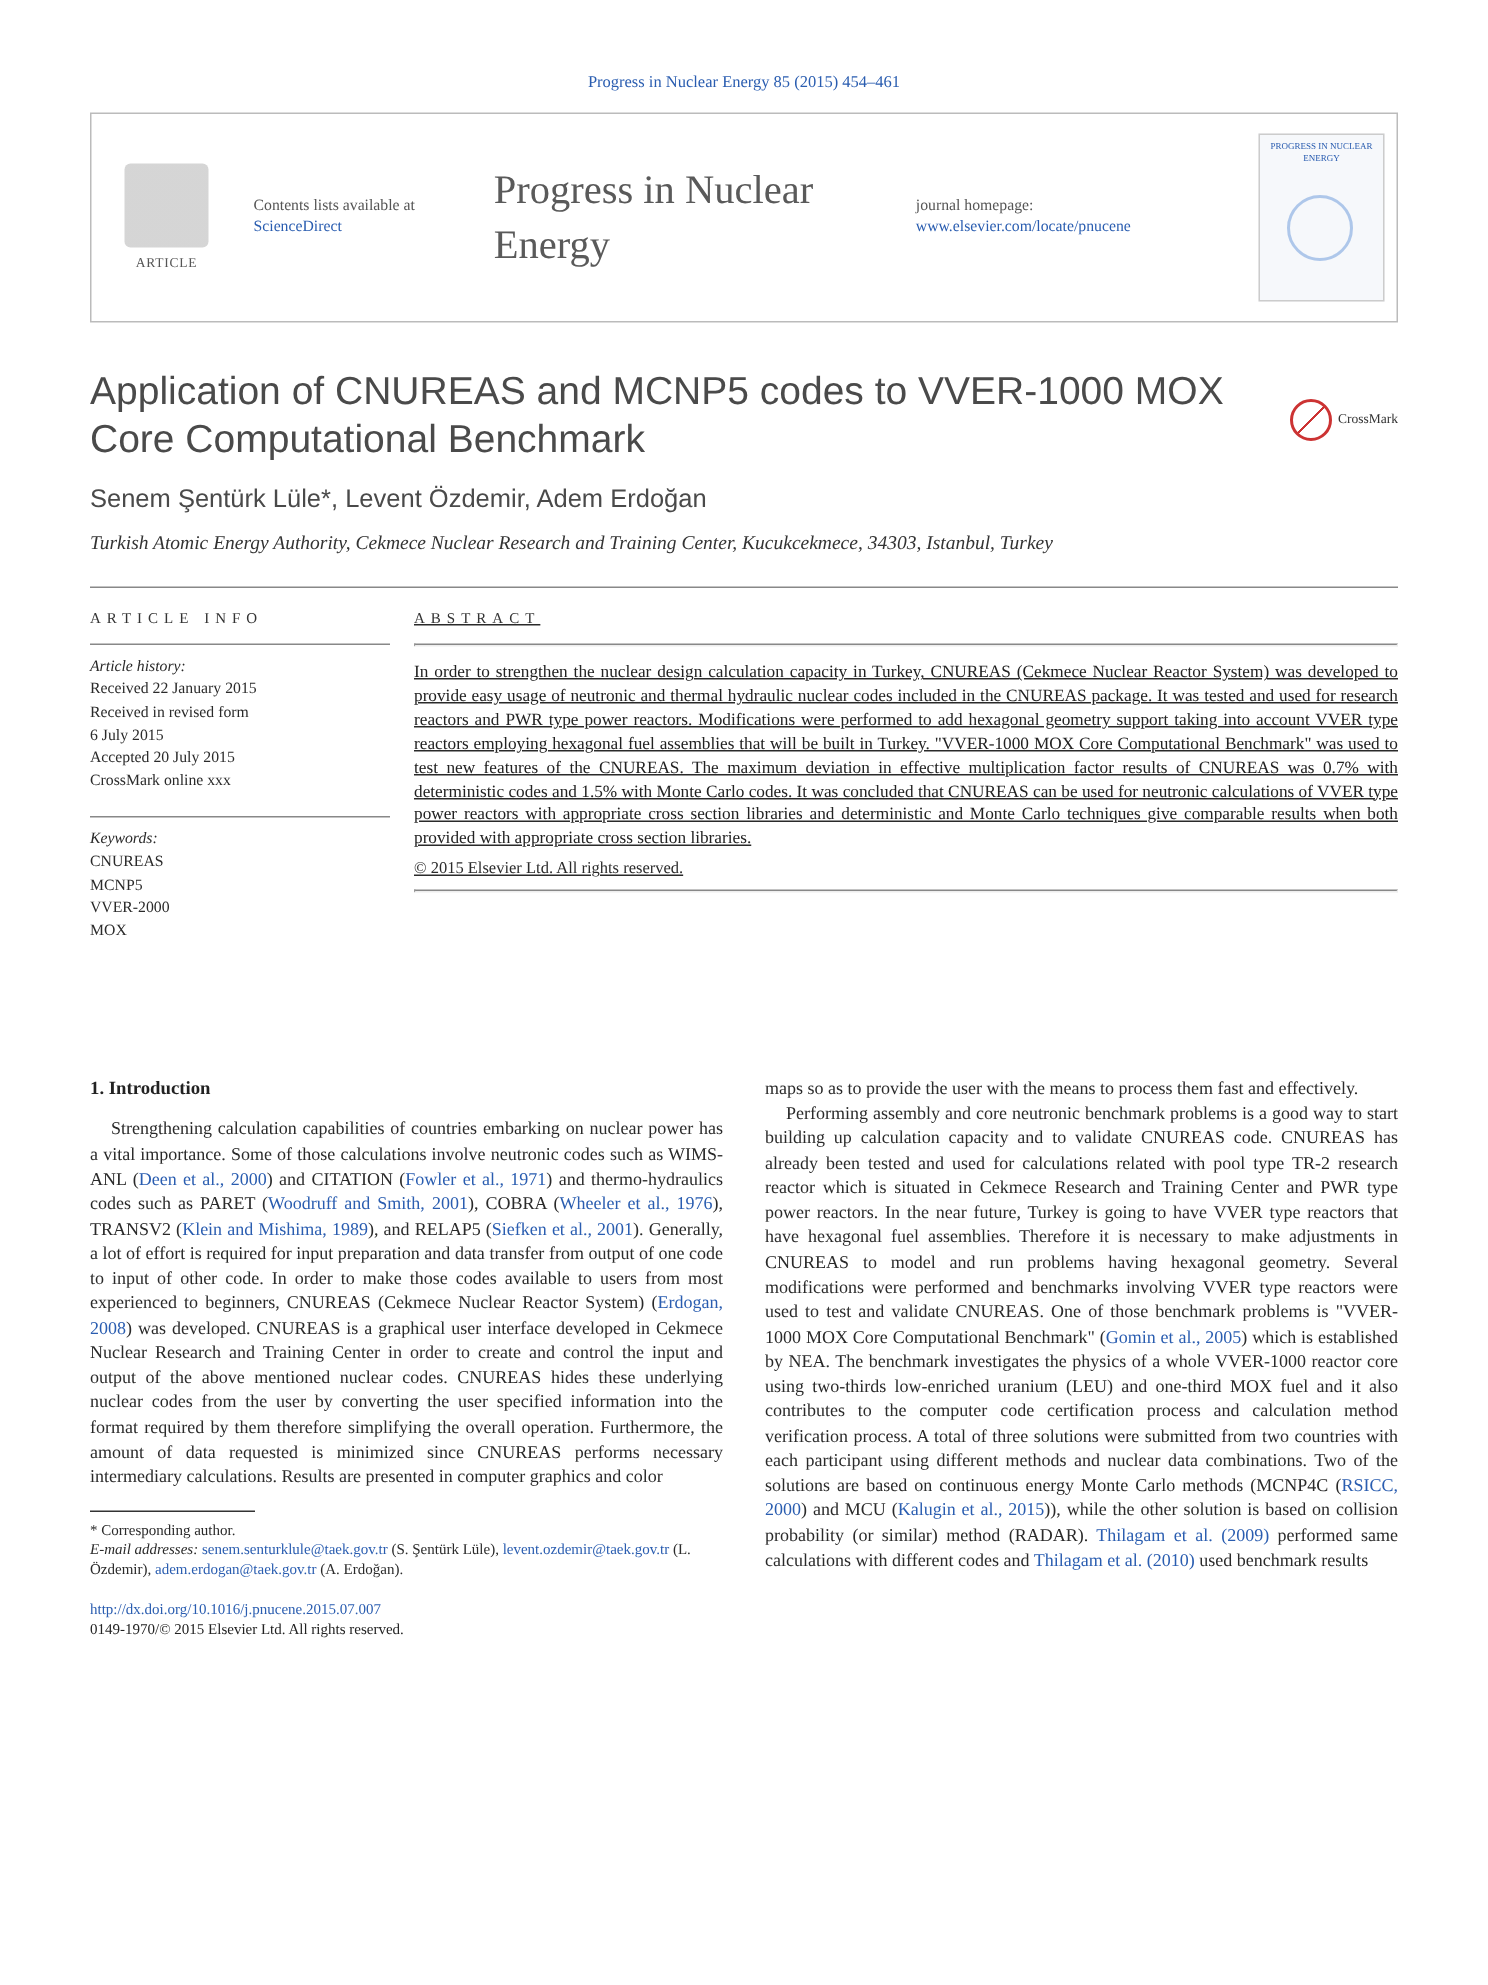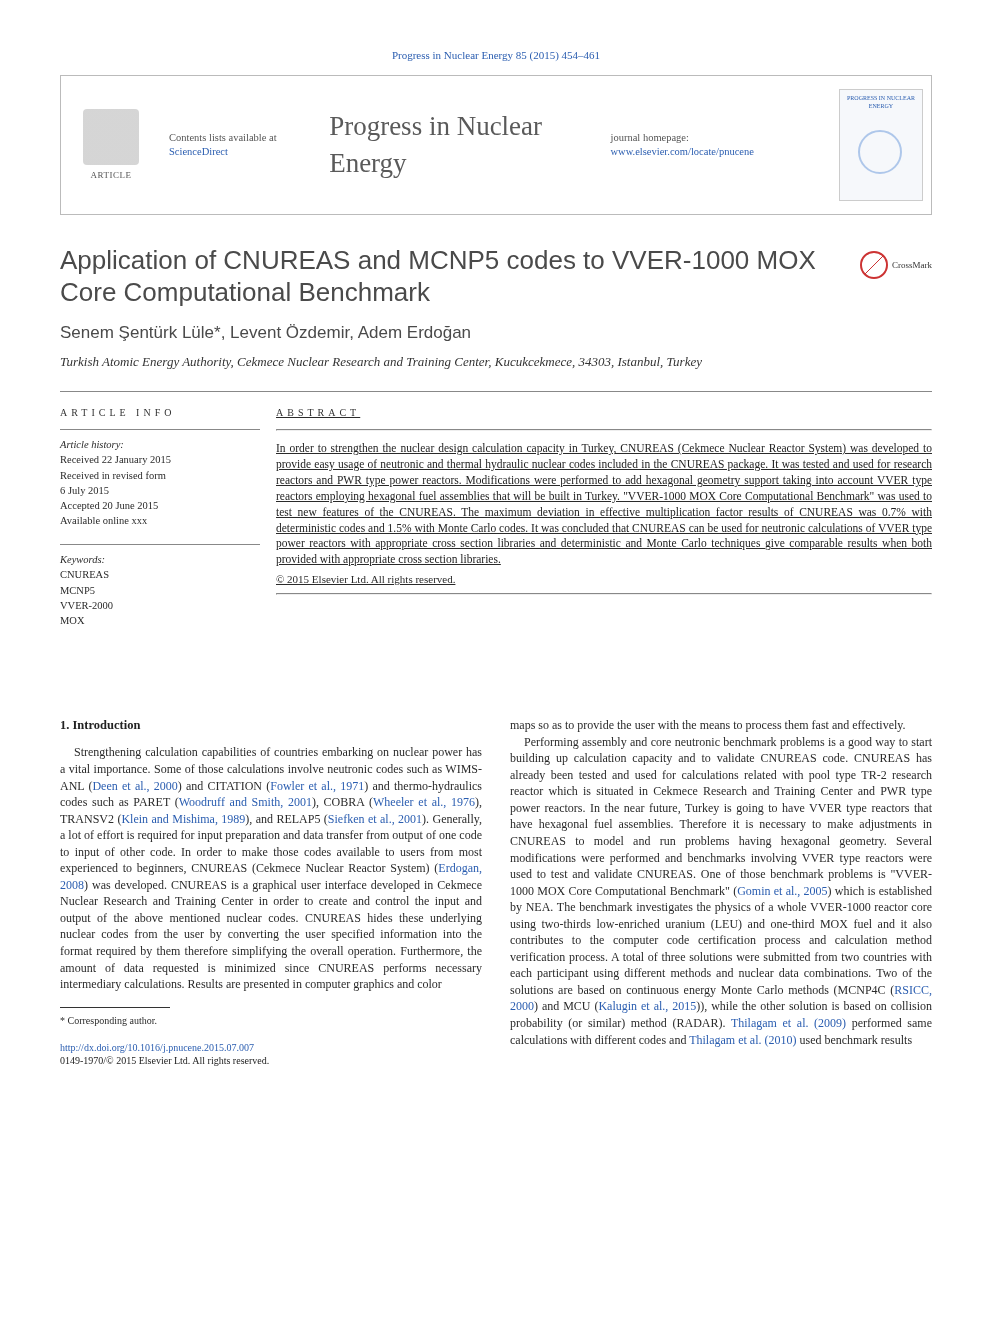--- a/index.html
+++ b/index.html
@@ -70,21 +70,21 @@
     padding: 4px 2px;
   }
   .cover-atom {
     width: 44px; height: 44px;
     border: 2px solid #7fa6e0;
     border-radius: 50%;
     position: absolute;
     left: 18px; top: 40px;
     opacity: 0.6;
   }
-  .title-row { display: flex; align-items: flex-start; gap: 12px; margin-bottom: 14px; }
+  .title-row { display: flex; align-items: center; gap: 12px; margin-bottom: 14px; }
   .article-title {
     font-size: 26px;
     font-weight: 400;
     color: #4a4a4a;
     line-height: 1.22;
     flex: 1;
     font-family: Helvetica, Arial, sans-serif;
   }
   .crossmark {
     display: flex;
@@ -209,22 +209,22 @@
 <hr class="hr">
 
 <div class="meta-row">
   <div class="meta-left">
     <div class="section-label">ARTICLE INFO</div>
     <hr class="hr2">
     <p class="hist-label">Article history:</p>
     <p>Received 22 January 2015</p>
     <p>Received in revised form</p>
     <p>6 July 2015</p>
-    <p>Accepted 20 June 2015</p>
-    <p>Available online xxx</p>
+    <p>Accepted 20 July 2015</p>
+    <p>CrossMark online xxx</p>
     <div class="keywords-block">
       <hr class="hr2">
       <p class="hist-label">Keywords:</p>
       <p>CNUREAS</p>
       <p>MCNP5</p>
       <p>VVER-2000</p>
       <p>MOX</p>
     </div>
   </div>
   <div class="meta-right">
@@ -238,20 +238,24 @@
 
 <div class="body-cols">
   <h2>1. Introduction</h2>
   <p>
     <span>Strengthening calculation capabilities of countries embarking on nuclear power has a vital importance. Some of those calculations involve neutronic codes such as WIMS-ANL (</span><span class="link">Deen et al., 2000</span><span>) and CITATION (</span><span class="link">Fowler et al., 1971</span><span>) and thermo-hydraulics codes such as PARET (</span><span class="link">Woodruff and Smith, 2001</span><span>), COBRA (</span><span class="link">Wheeler et al., 1976</span><span>), TRANSV2 (</span><span class="link">Klein and Mishima, 1989</span><span>), and RELAP5 (</span><span class="link">Siefken et al., 2001</span><span>). Generally, a lot of effort is required for input preparation and data transfer from output of one code to input of other code. In order to make those codes available to users from most experienced to beginners, CNUREAS (Cekmece Nuclear Reactor System) (</span><span class="link">Erdogan, 2008</span><span>) was developed. CNUREAS is a graphical user interface developed in Cekmece Nuclear Research and Training Center in order to create and control the input and output of the above mentioned nuclear codes. CNUREAS hides these underlying nuclear codes from the user by converting the user specified information into the format required by them therefore simplifying the overall operation. Furthermore, the amount of data requested is minimized since CNUREAS performs necessary intermediary calculations. Results are presented in computer graphics and color </span>
   </p>
 
   <div class="footer-block">
     <hr class="footnote-sep">
     <div class="footnote">* Corresponding author.</div>
+    <div class="footnote">
+      <span class="label">E-mail addresses:</span>
+      <span> </span><a class="link">senem.senturklule@taek.gov.tr</a><span> (S. Şentürk Lüle), </span><a class="link">levent.ozdemir@taek.gov.tr</a><span> (L. Özdemir), </span><a class="link">adem.erdogan@taek.gov.tr</a><span> (A. Erdoğan).</span>
+    </div>
     <div class="doi-block">
       <a>http://dx.doi.org/10.1016/j.pnucene.2015.07.007</a><br>
       <span>0149-1970/© 2015 Elsevier Ltd. All rights reserved.</span>
     </div>
   </div>
 
   <p style="text-indent:0">maps so as to provide the user with the means to process them fast and effectively.</p>
   <p>
     <span>Performing assembly and core neutronic benchmark problems is a good way to start building up calculation capacity and to validate CNUREAS code. CNUREAS has already been tested and used for calculations related with pool type TR-2 research reactor which is situated in Cekmece Research and Training Center and PWR type power reactors. In the near future, Turkey is going to have VVER type reactors that have hexagonal fuel assemblies. Therefore it is necessary to make adjustments in CNUREAS to model and run problems having hexagonal geometry. Several modifications were performed and benchmarks involving VVER type reactors were used to test and validate CNUREAS. One of those benchmark problems is "VVER-1000 MOX Core Computational Benchmark" (</span><span class="link">Gomin et al., 2005</span><span>) which is established by NEA. The benchmark investigates the physics of a whole VVER-1000 reactor core using two-thirds low-enriched uranium (LEU) and one-third MOX fuel and it also contributes to the computer code certification process and calculation method verification process. A total of three solutions were submitted from two countries with each participant using different methods and nuclear data combinations. Two of the solutions are based on continuous energy Monte Carlo methods (MCNP4C (</span><span class="link">RSICC, 2000</span><span>) and MCU (</span><span class="link">Kalugin et al., 2015</span><span>)), while the other solution is based on collision probability (or similar) method (RADAR). </span><span class="link">Thilagam et al. (2009)</span><span> performed same calculations with different codes and </span><span class="link">Thilagam et al. (2010)</span><span> used benchmark results</span>
   </p>

